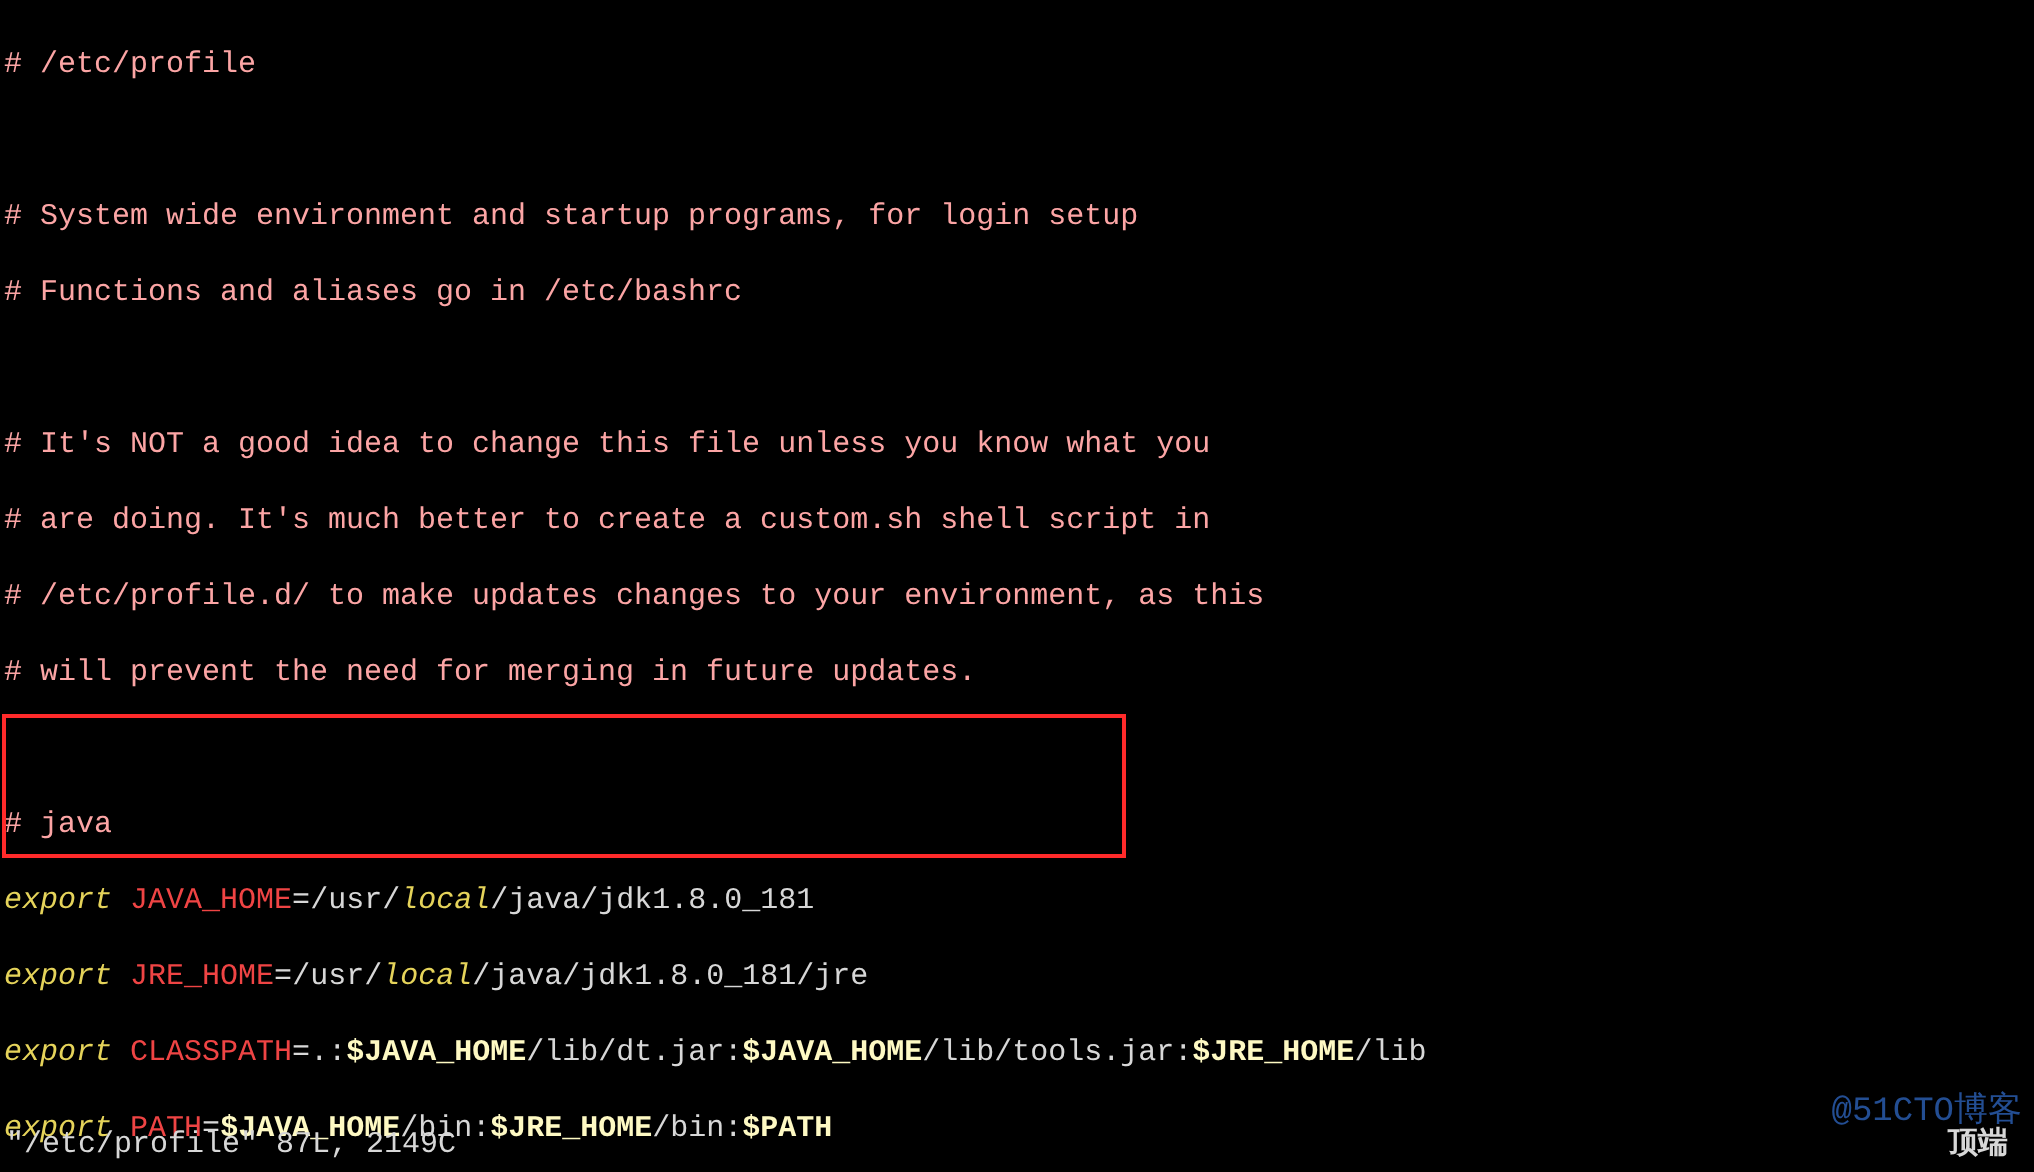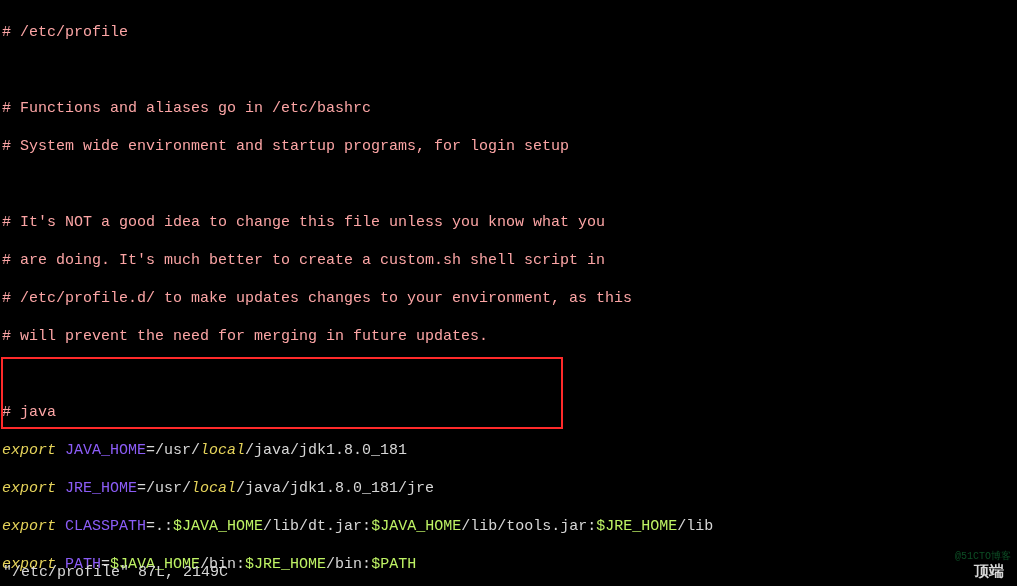--- a/index.html
+++ b/index.html
@@ -13,23 +13,23 @@
     height: 586px;
     overflow: hidden;
     position: relative;
   }
   .editor {
     padding: 4px 2px;
     white-space: pre;
   }
   .c-comment    { color: #fca5a5; }   
   .c-yellow     { color: #e5d35a; font-style: italic; }   
-  .c-cyan       { color: #8b5cf6; }   
+  .c-cyan       { color: #ef4444; }   
   .c-white      { color: #d7d7d7; }
-  .c-magenta    { color: #bef264; }
+  .c-magenta    { color: #fef9c3; font-weight: bold; }
   .blank        { height: 19px; }
 
   .highlight-box {
     position: absolute;
     left: 1px;
     top: 357px;
     width: 562px;
     height: 72px;
     border: 2px solid #ff2a2a;
     pointer-events: none;
@@ -45,33 +45,33 @@
   }
   .status-left  { flex: 0 0 auto; }
   .status-mid   { flex: 1 1 auto; }
   .status-pos   { flex: 0 0 auto; padding-right: 120px; }
   .status-right { flex: 0 0 auto; padding-right: 10px; font-weight: bold; }
 
   .watermark {
     position: absolute;
     right: 6px;
     bottom: 20px;
-    color: #15803d;
-    font-size: 10px;
+    color: #3b82f6;
+    font-size: 17px;
     opacity: 0.6;
   }
 </style>
 </head>
 <body>
 
 <div class="editor">
 <div><span class="c-comment"># /etc/profile</span></div>
 <div class="blank"></div>
+<div><span class="c-comment"># System wide environment and startup programs, for login setup</span></div>
 <div><span class="c-comment"># Functions and aliases go in /etc/bashrc</span></div>
-<div><span class="c-comment"># System wide environment and startup programs, for login setup</span></div>
 <div class="blank"></div>
 <div><span class="c-comment"># It's NOT a good idea to change this file unless you know what you</span></div>
 <div><span class="c-comment"># are doing. It's much better to create a custom.sh shell script in</span></div>
 <div><span class="c-comment"># /etc/profile.d/ to make updates changes to your environment, as this</span></div>
 <div><span class="c-comment"># will prevent the need for merging in future updates.</span></div>
 <div class="blank"></div>
 <div><span class="c-comment"># java</span></div>
 <div><span class="c-yellow">export</span><span class="c-white"> </span><span class="c-cyan">JAVA_HOME</span><span class="c-white">=</span><span class="c-white">/usr/</span><span class="c-yellow">local</span><span class="c-white">/java/jdk1.8.0_181</span></div>
 <div><span class="c-yellow">export</span><span class="c-white"> </span><span class="c-cyan">JRE_HOME</span><span class="c-white">=</span><span class="c-white">/usr/</span><span class="c-yellow">local</span><span class="c-white">/java/jdk1.8.0_181/jre</span></div>
 <div><span class="c-yellow">export</span><span class="c-white"> </span><span class="c-cyan">CLASSPATH</span><span class="c-white">=</span><span class="c-white">.:</span><span class="c-magenta">$JAVA_HOME</span><span class="c-white">/lib/dt.jar:</span><span class="c-magenta">$JAVA_HOME</span><span class="c-white">/lib/tools.jar:</span><span class="c-magenta">$JRE_HOME</span><span class="c-white">/lib</span></div>

